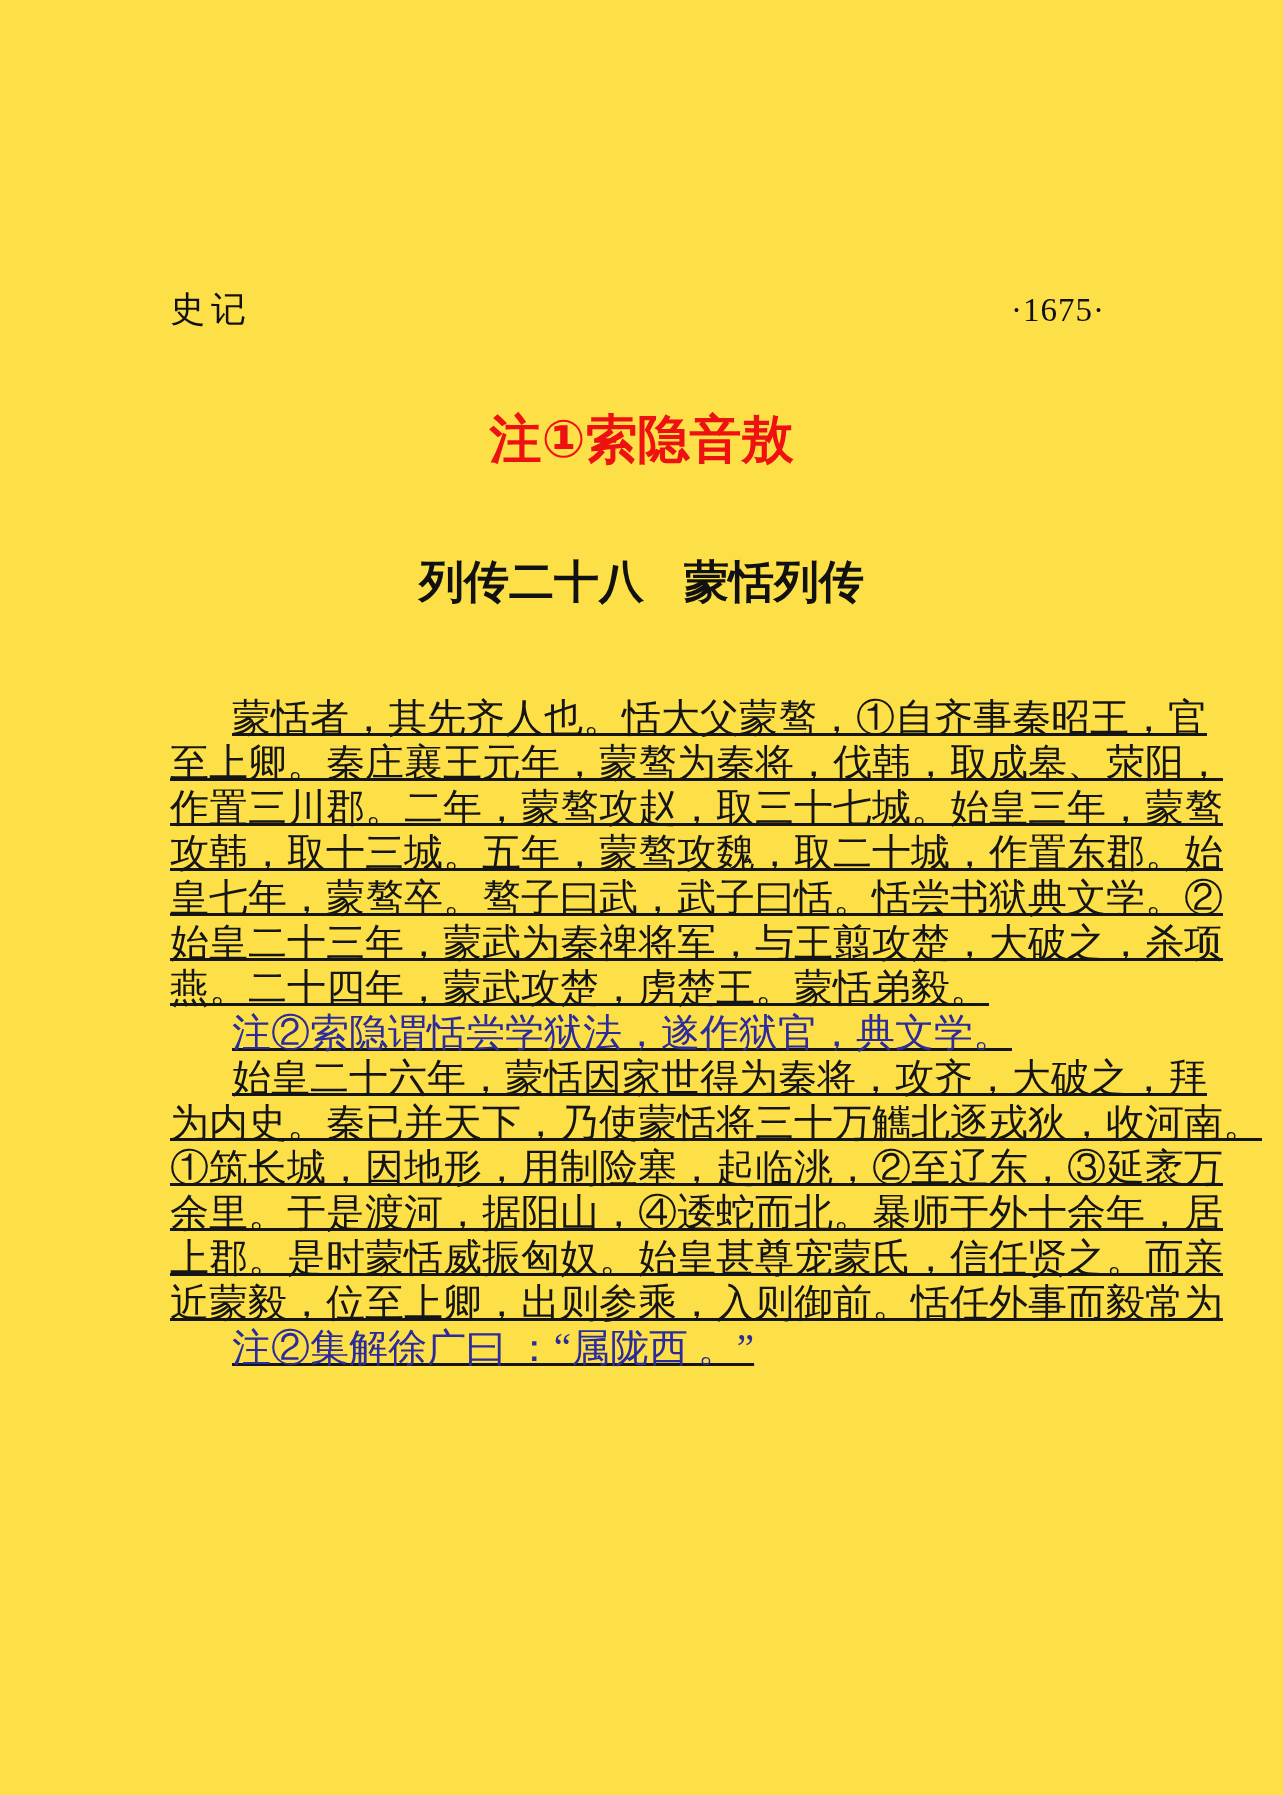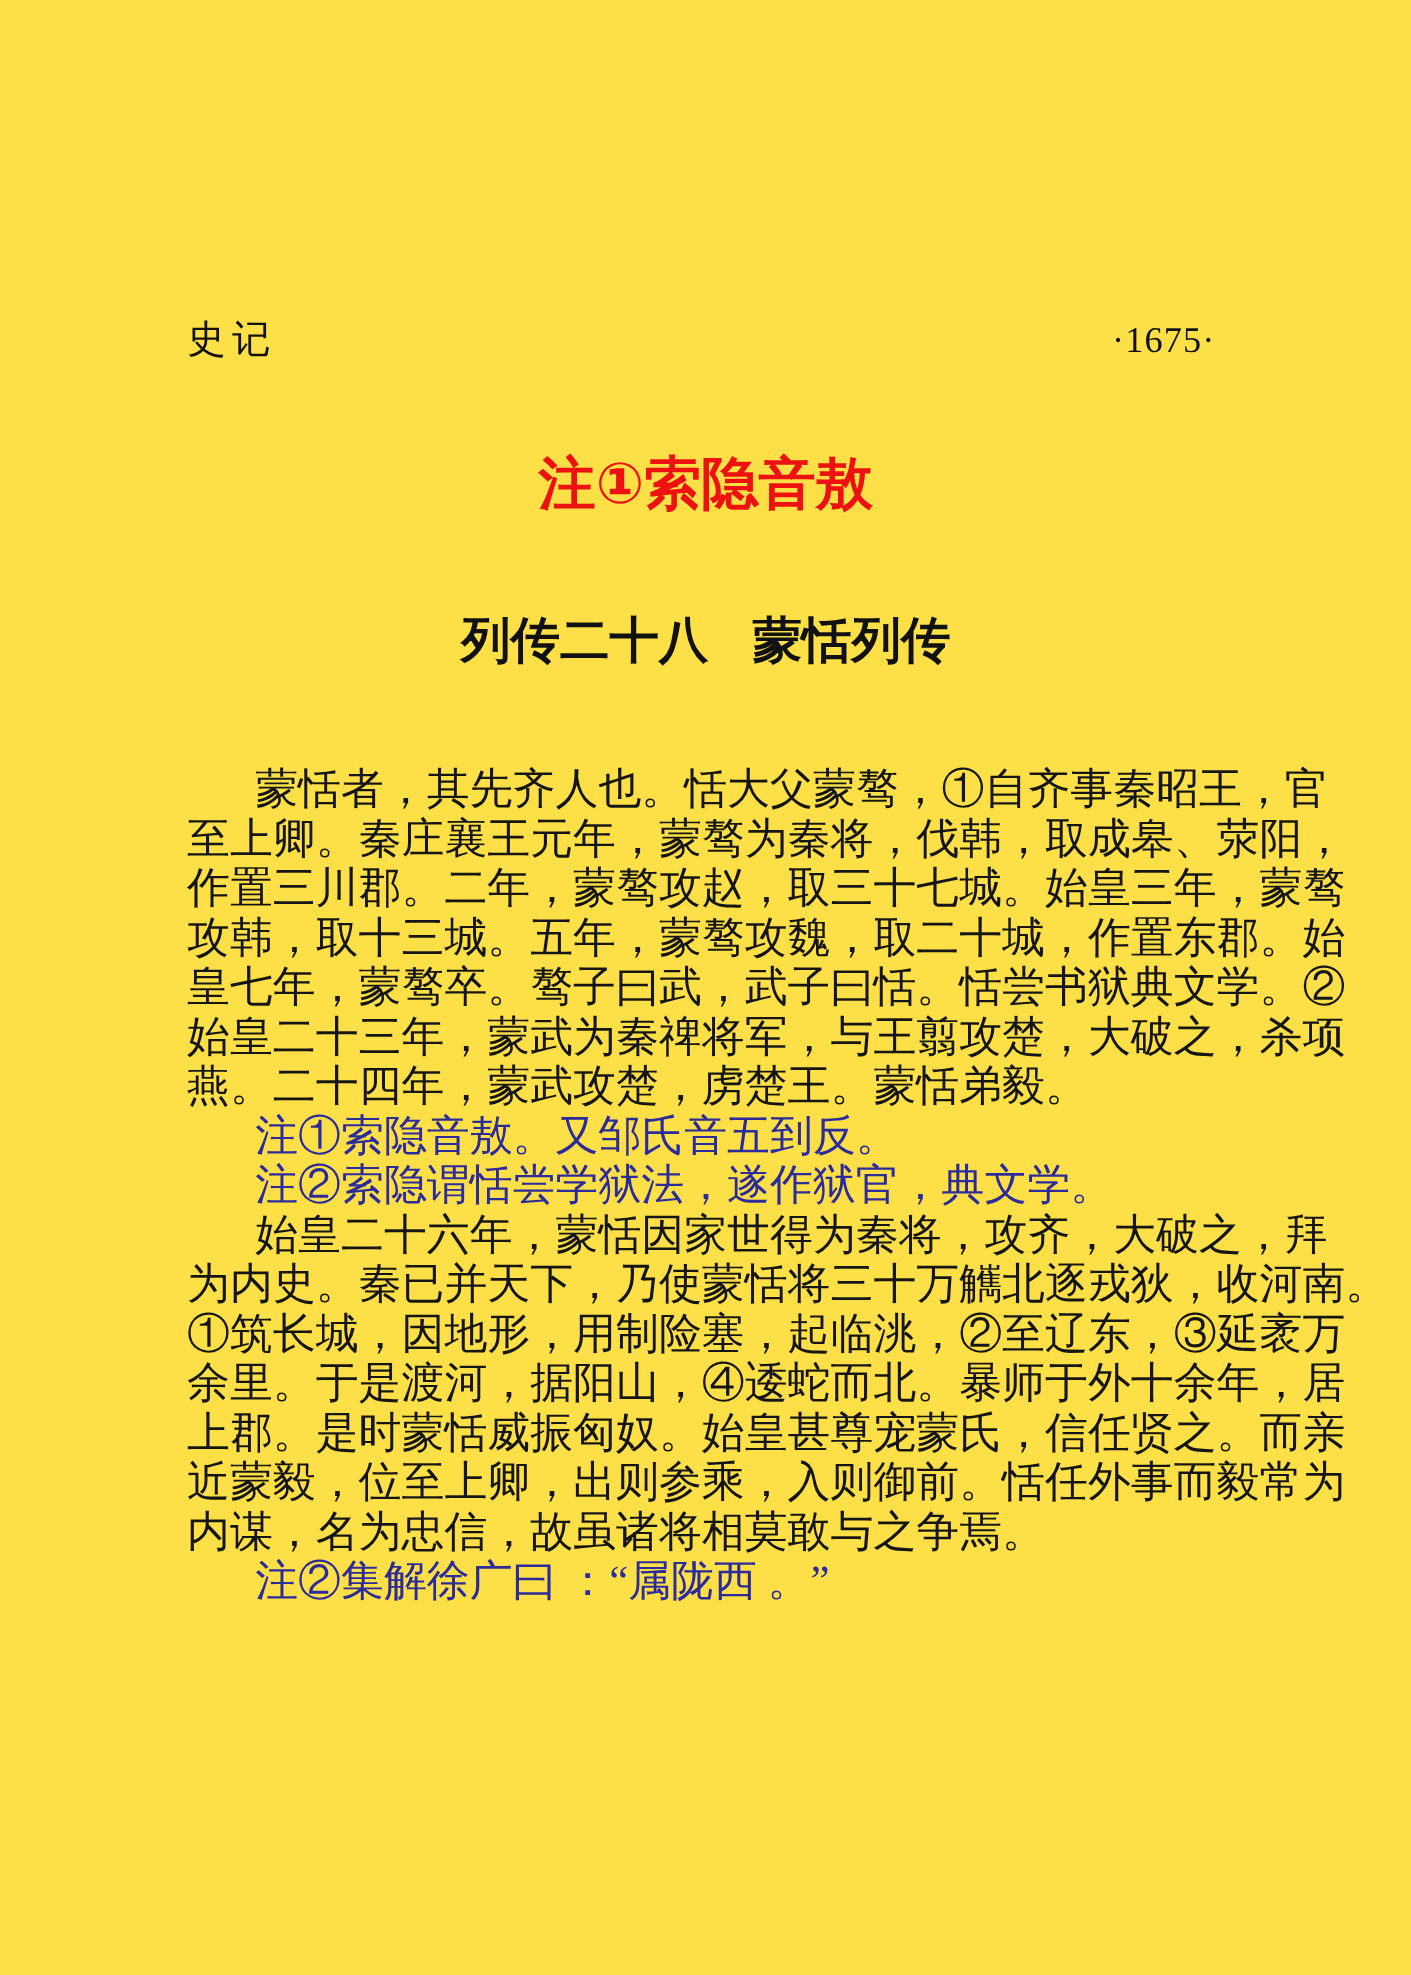--- a/index.html
+++ b/index.html
@@ -63,20 +63,21 @@
     color: #111111;
   }
   .body-text {
     position: absolute;
     top: 695px;
     left: 170px;
     width: 985px;
     font-size: 39px;
     line-height: 45px;
     color: #151515;
+    text-decoration: underline;
   }
   .line {
     height: 45px;
     white-space: nowrap;
   }
   .line.indent {
     padding-left: 62px;
   }
   .line.note {
     color: #2b2b9b;
@@ -103,28 +104,26 @@
   <main class="body-text">
 
     <div class="line indent">蒙恬者，其先齐人也。恬大父蒙骜，①自齐事秦昭王，官</div>
     <div class="line">至上卿。秦庄襄王元年，蒙骜为秦将，伐韩，取成皋、荥阳，</div>
     <div class="line">作置三川郡。二年，蒙骜攻赵，取三十七城。始皇三年，蒙骜</div>
     <div class="line">攻韩，取十三城。五年，蒙骜攻魏，取二十城，作置东郡。始</div>
     <div class="line">皇七年，蒙骜卒。骜子曰武，武子曰恬。恬尝书狱典文学。②</div>
     <div class="line">始皇二十三年，蒙武为秦禆将军，与王翦攻楚，大破之，杀项</div>
     <div class="line">燕。二十四年，蒙武攻楚，虏楚王。蒙恬弟毅。</div>
 
-    <div class="line note">注①索隐音敖。又邹氏音五到反。</div>
     <div class="line note">注②索隐谓恬尝学狱法，遂作狱官，典文学。</div>
 
     <div class="line indent">始皇二十六年，蒙恬因家世得为秦将，攻齐，大破之，拜</div>
     <div class="line">为内史。秦已并天下，乃使蒙恬将三十万觽北逐戎狄，收河南。</div>
     <div class="line">①筑长城，因地形，用制险塞，起临洮，②至辽东，③延袤万</div>
     <div class="line">余里。于是渡河，据阳山，④逶蛇而北。暴师于外十余年，居</div>
     <div class="line">上郡。是时蒙恬威振匈奴。始皇甚尊宠蒙氏，信任贤之。而亲</div>
     <div class="line">近蒙毅，位至上卿，出则参乘，入则御前。恬任外事而毅常为</div>
-    <div class="line">内谋，名为忠信，故虽诸将相莫敢与之争焉。</div>
 
     <div class="line note">注②集解徐广曰 ：“属陇西 。”</div>
 
   </main>
 
 </div>
 
 </body></html>

